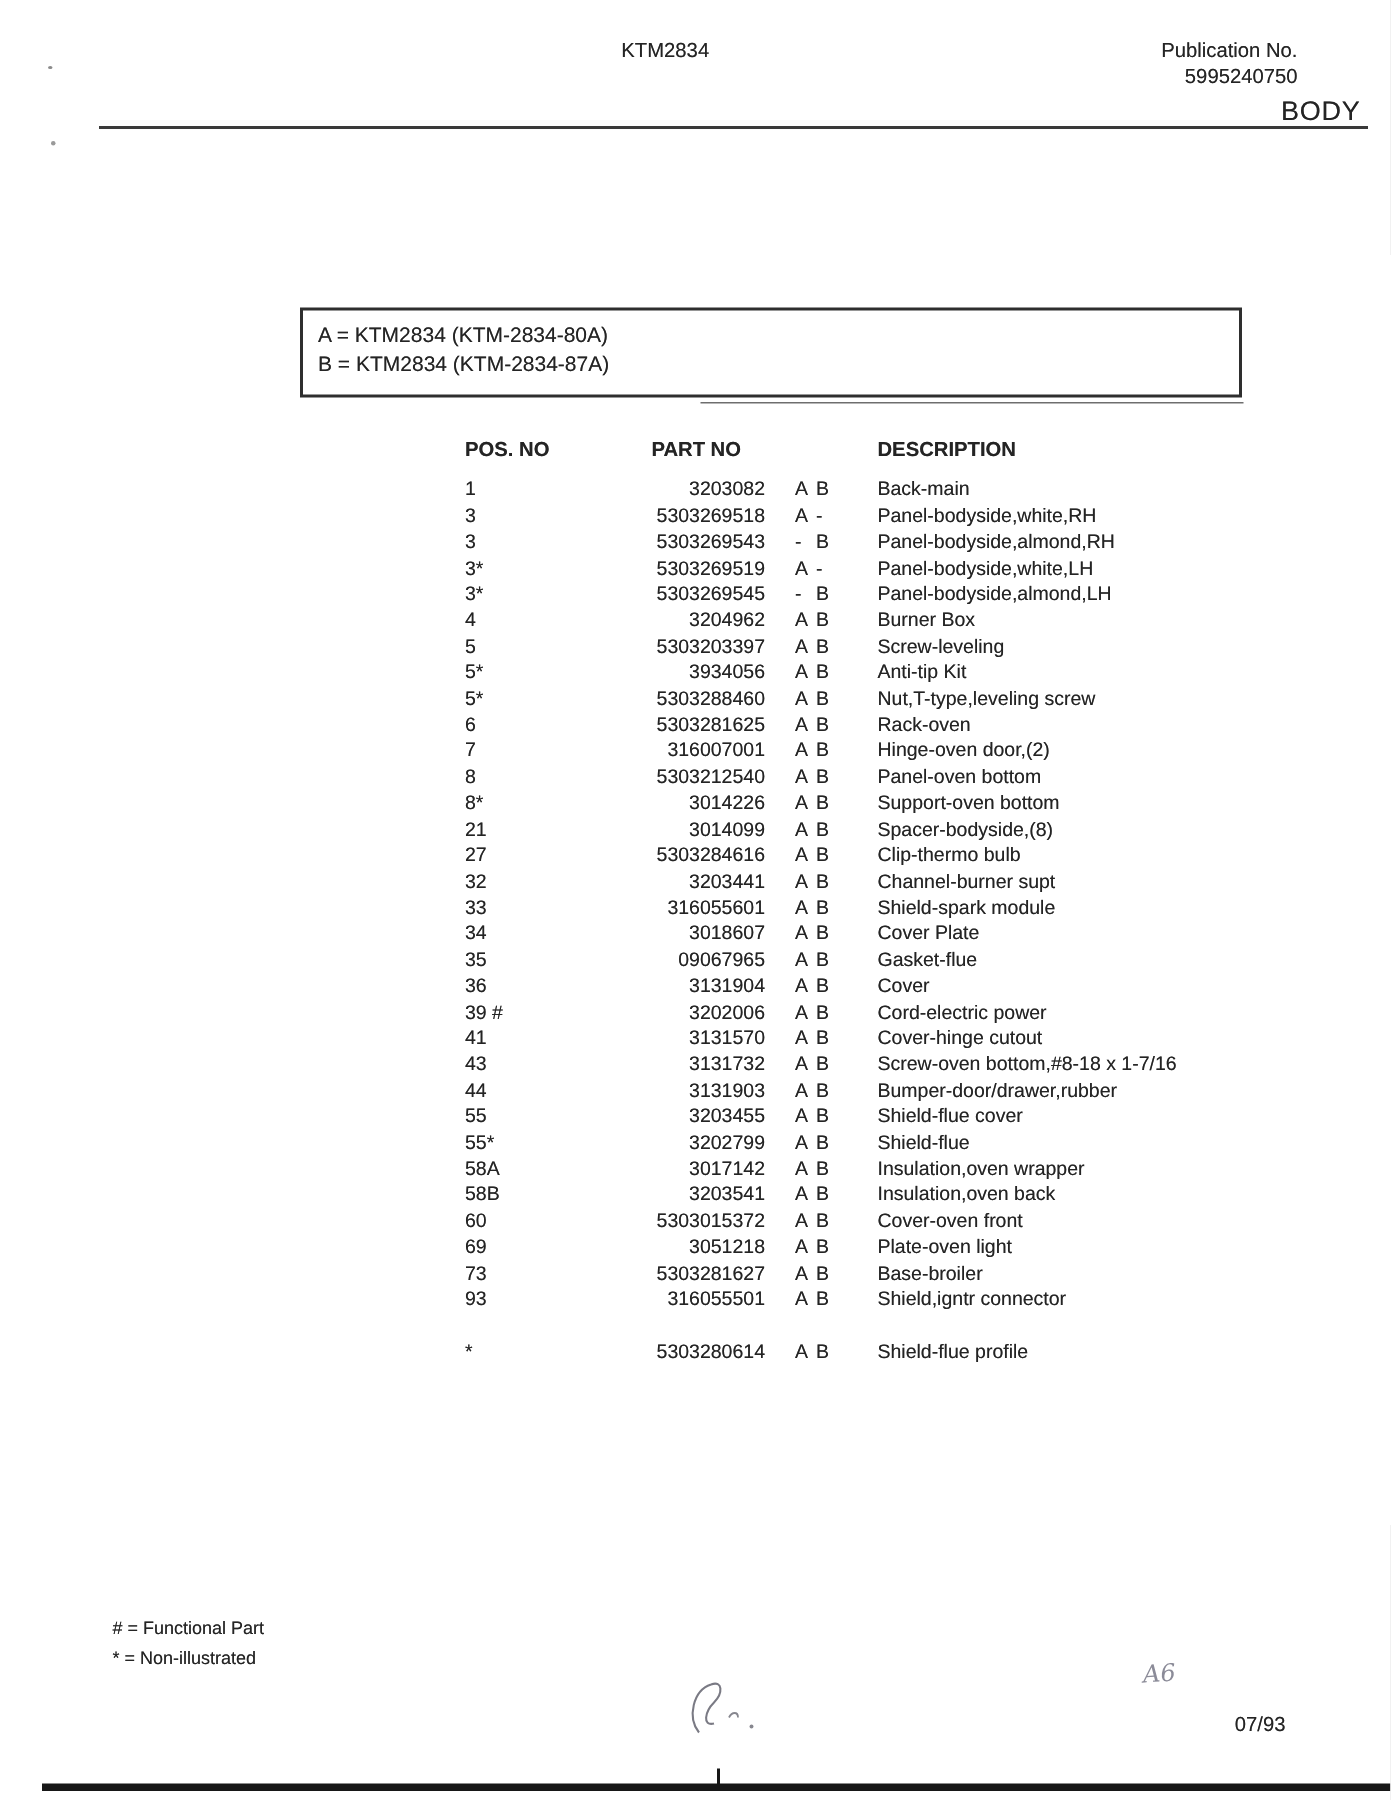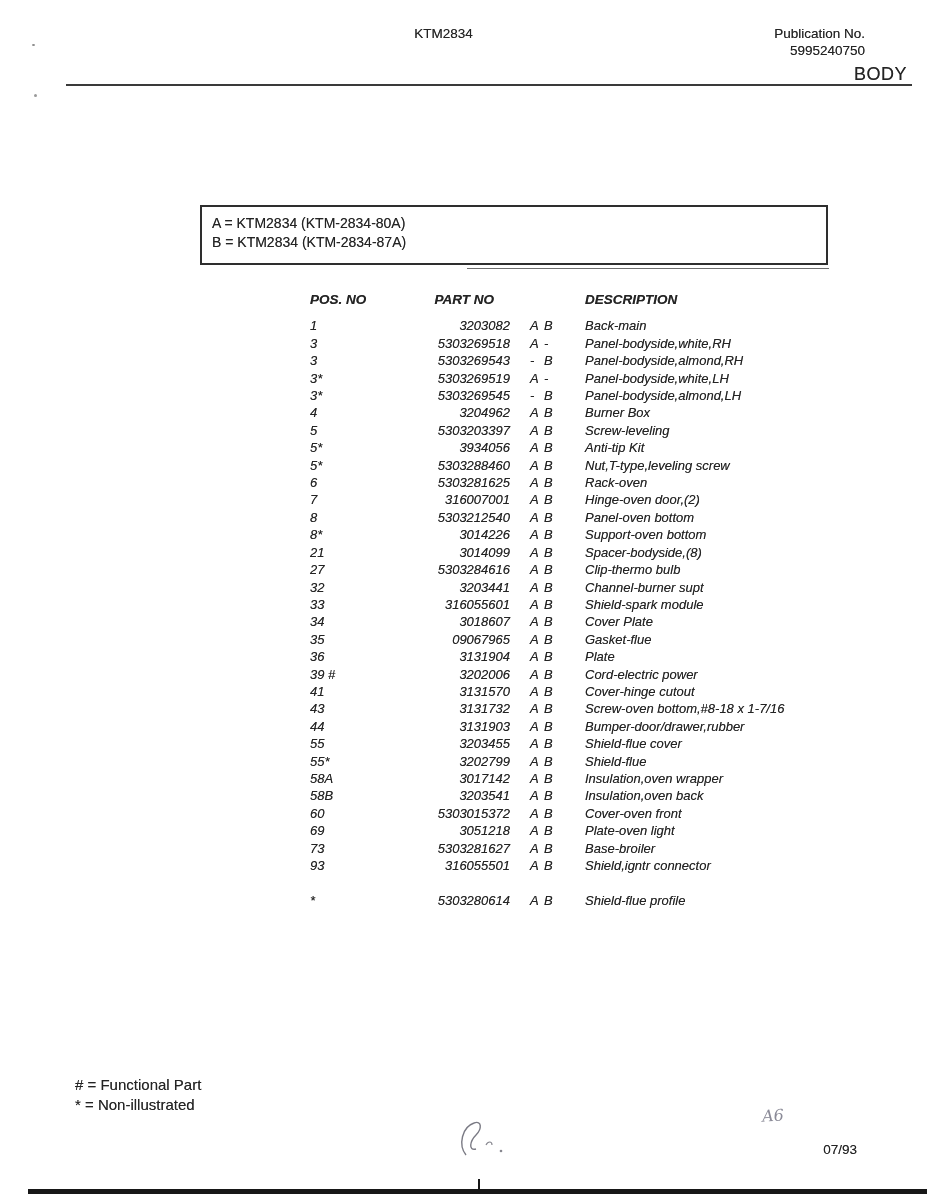--- a/index.html
+++ b/index.html
@@ -22,31 +22,31 @@
   .legend-box{
     position:absolute;top:205px;left:200px;width:628px;height:60px;
     border:2px solid #2e2e2e;box-sizing:border-box;
     padding:7px 0 0 10px;font-size:14px;line-height:19px;
   }
   .legend-box::after{
     content:"";position:absolute;right:-3px;bottom:-6px;width:58%;
     border-top:1.5px solid #4a4a4a;opacity:.8;
   }
   
-  .parts-table{position:absolute;top:291px;left:310px;width:570px;font-size:13px;font-style:italic;}
+  .parts-table{position:absolute;top:291px;left:310px;width:570px;font-size:13px;}
   .trow{display:grid;grid-template-columns:96px 104px 34px 20px 1fr;line-height:17.4px;}
   .thead{font-weight:bold;font-size:13.5px;margin-bottom:9px;}
   .c-pos{text-align:left;}
   .c-part{text-align:right;}
   .thead .c-part{padding-right:16px;}
   .c-a{padding-left:20px;}
   .c-desc{padding-left:21px;}
   .sep-row{margin-top:18px;}
   
-  .footnotes{position:absolute;left:75px;top:1075px;font-size:15px;line-height:20px;}
+  .footnotes{position:absolute;left:75px;top:1075px;font-size:12px;line-height:20px;}
   .date-code{position:absolute;right:70px;top:1142px;font-size:13.5px;}
   .handwritten{
     position:absolute;left:762px;top:1106px;
     font-family:"DejaVu Serif", serif;font-style:italic;
     font-size:16px;color:#8b8b98;transform:rotate(-4deg);
     text-shadow:none;
   }
   .scribble{position:absolute;left:452px;top:1115px;opacity:.8;}
   
   .bottom-line{position:absolute;top:1189px;left:28px;width:899px;height:5px;background:#171717;}
@@ -212,21 +212,21 @@
           <span class="c-part">09067965</span>
           <span class="c-a">A</span>
           <span class="c-b">B</span>
           <span class="c-desc">Gasket-flue</span>
         </div>
         <div class="trow">
           <span class="c-pos">36</span>
           <span class="c-part">3131904</span>
           <span class="c-a">A</span>
           <span class="c-b">B</span>
-          <span class="c-desc">Plate</span>
+          <span class="c-desc">Cover</span>
         </div>
         <div class="trow">
           <span class="c-pos">39 #</span>
           <span class="c-part">3202006</span>
           <span class="c-a">A</span>
           <span class="c-b">B</span>
           <span class="c-desc">Cord-electric power</span>
         </div>
         <div class="trow">
           <span class="c-pos">41</span>

